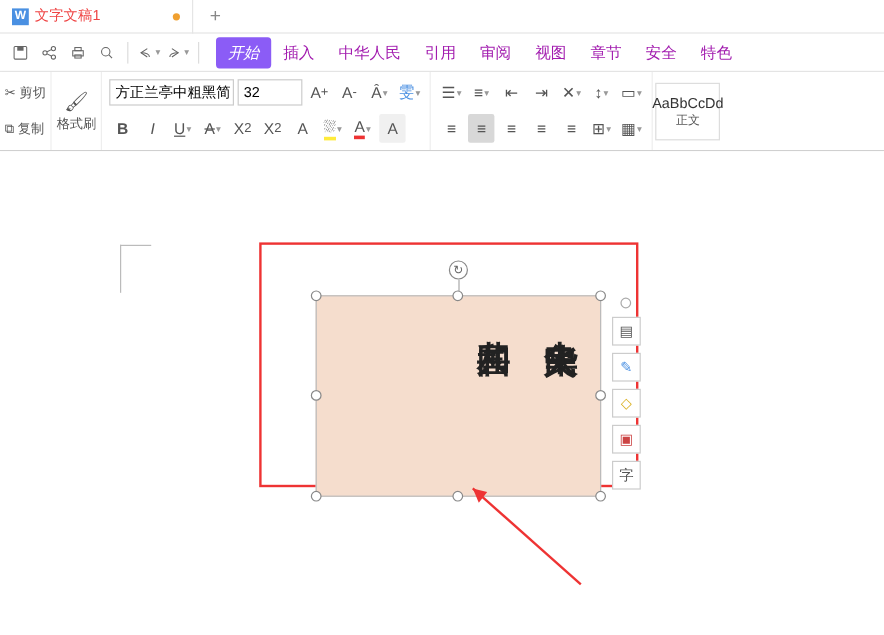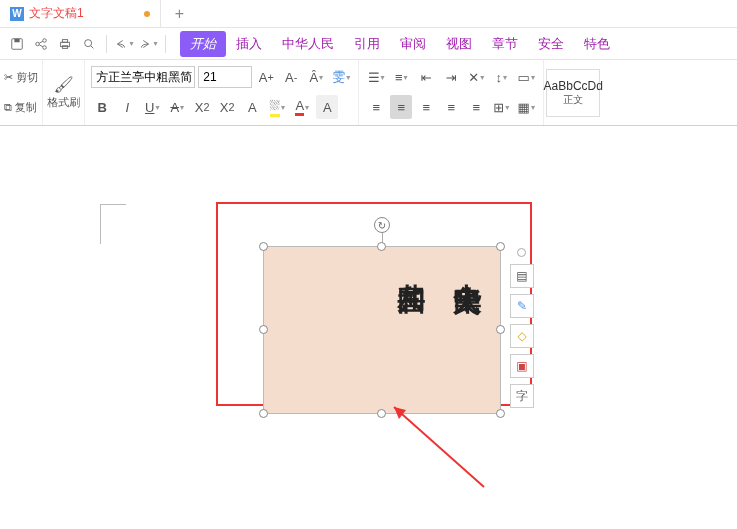--- a/index.html
+++ b/index.html
@@ -152,21 +152,21 @@
   <div class="side-col" style="justify-content:center;">
     <div class="side-item" style="flex-direction:column;height:auto;gap:1px;">
       <span style="font-size:16px;">🖌</span>
       <span>格式刷</span>
     </div>
   </div>
 
   <div class="ribbon-group">
     <div class="ribbon-row">
       <div class="font-box">方正兰亭中粗黑简</div>
-      <div class="size-box">21</div>
+      <div class="size-box">32</div>
       <div class="rb">A<sup>+</sup></div>
       <div class="rb">A<sup>-</sup></div>
       <div class="rb">Ȃ<span class="dropdown-caret">▾</span></div>
       <div class="rb" style="color:#4a90e2;">雯<span class="dropdown-caret">▾</span></div>
     </div>
     <div class="ribbon-row">
       <div class="rb">
           <b>B</b>
         </div>
       <div class="rb">

